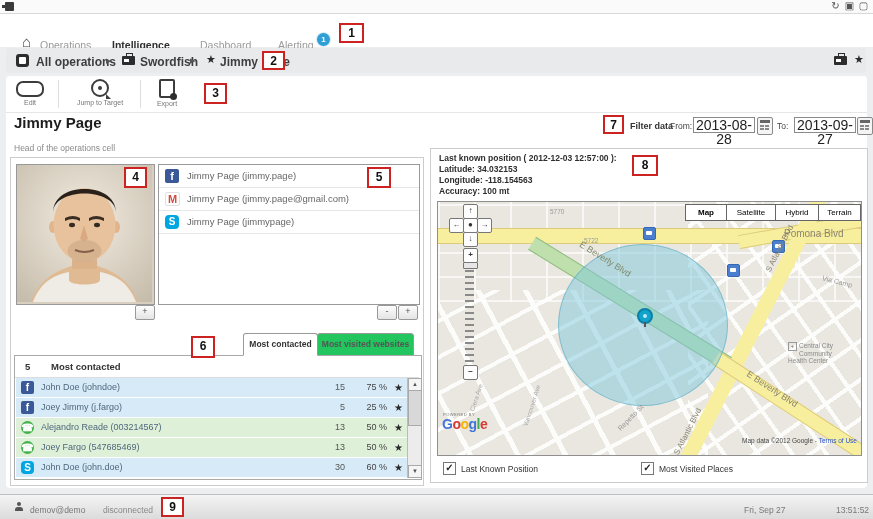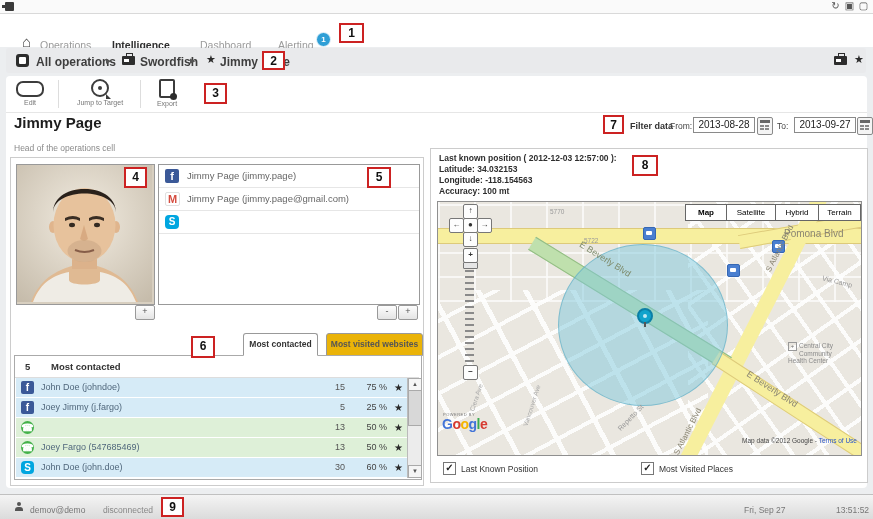--- a/index.html
+++ b/index.html
@@ -46,21 +46,21 @@
   .export-icon{width:12px;height:15px;border:2px solid #3c3c3c;border-radius:2px;margin:0 auto;position:relative;background:#fff}
   .export-icon:after{content:"";position:absolute;right:-4px;bottom:-4px;width:7px;height:7px;background:#2d2d2d;border-radius:50%}
 
   .page-title{position:absolute;left:14px;top:114px;font-size:15px;font-weight:bold;color:#1d1d1d}
   .page-subtitle{position:absolute;left:14px;top:143px;font-size:8.5px;color:#8a8a8a}
 
   
   .f-label{position:absolute;top:121px;font-size:9px;color:#333;font-weight:bold}
   .f-sub{position:absolute;top:121px;font-size:8.5px;color:#444}
   .date-input{position:absolute;top:117px;width:60px;height:14px;border:1px solid #8a8a8a;background:#fff;
-              font-size:10px;color:#222;text-align:center;line-height:14px}
+              font-size:14px;color:#222;text-align:center;line-height:14px}
   .cal-btn{position:absolute;top:117px;width:14px;height:16px;border:1px solid #8a8a8a;background:#f4f4f4;border-radius:2px}
   .cal-btn:before{content:"";position:absolute;left:2px;top:2px;right:2px;height:3px;background:#666}
   .cal-btn:after{content:"";position:absolute;left:2px;top:7px;width:4px;height:2px;background:#888;box-shadow:5px 0 #888,0 3px #888,5px 3px #888}
 
   
   .left-panel{position:absolute;left:10px;top:157px;width:412px;height:327px;background:#fff;border:1px solid #ccc}
   .photo-box{position:absolute;left:16px;top:164px;width:137px;height:139px;border:1px solid #999;background:#d8cfc0;overflow:hidden}
   .small-btn{position:absolute;width:18px;height:13px;background:linear-gradient(#fdfdfd,#e4e4e4);
              border:1px solid #999;border-radius:2px;font-size:9px;color:#555;text-align:center;line-height:11px;cursor:default}
   .accounts-box{position:absolute;left:158px;top:164px;width:260px;height:139px;border:1px solid #999;background:#fff}
@@ -71,21 +71,21 @@
   .svc{width:14px;height:14px;border-radius:2px;font-weight:bold;text-align:center;color:#fff}
   .svc.fb{background:#3b5998;font-size:11px;line-height:15px}
   .svc.gmail{background:#fff;border:1px solid #e0e0e0;color:#d54c3f;font-size:11px;line-height:13px;width:13px;height:12px}
   .svc.skype{background:#00a6e0;border-radius:4px;font-size:10px;line-height:14px}
   .svc.phone{background:#43b149;border-radius:50%;font-size:9px;line-height:14px}
 
   
   .tab{position:absolute;top:333px;height:21px;border:1px solid #999;border-radius:3px 3px 0 0;
        font-size:8.5px;font-weight:bold;text-align:center;line-height:21px;cursor:default}
   .tab.active{left:243px;width:73px;background:#fff;border-bottom:1px solid #fff;color:#333;z-index:2}
-  .tab.inactive{left:326px;width:95px;background:#eab308;color:#555}
+  .tab.inactive{left:317px;width:95px;background:#22c55e;color:#555}
   .table-box{position:absolute;left:14px;top:355px;width:406px;height:123px;border:1px solid #aaa;background:#fff}
   .th-count{position:absolute;left:10px;top:5px;font-size:9.5px;font-weight:bold;color:#333}
   .th-title{position:absolute;left:36px;top:5px;font-size:9.5px;font-weight:bold;color:#333}
   .t-head-line{position:absolute;left:0;top:21px;width:404px;height:1px;background:#ddd}
   .c-row{position:absolute;left:1px;width:391px;height:19px}
   .c-row.blue{background:#d6ebf7}
   .c-row.green{background:#def0d8}
   .c-row .svc{position:absolute;left:5px;top:3px;width:13px;height:13px;line-height:13px;font-size:10px}
   .c-name{position:absolute;left:25px;top:0;font-size:9px;color:#50677c;line-height:19px}
   .c-count{position:absolute;right:62px;width:34px;top:0;text-align:right;font-size:9px;color:#555;line-height:19px}
@@ -246,20 +246,21 @@
   <div class="account-row">
     <span class="svc fb">f</span>
     <span class="acc-label">Jimmy Page (jimmy.page)</span>
   </div>
   <div class="account-row">
     <span class="svc gmail">M</span>
     <span class="acc-label">Jimmy Page (jimmy.page@gmail.com)</span>
   </div>
   <div class="account-row">
     <span class="svc skype">S</span>
+    <span class="acc-label">Jimmy Page (jimmypage)</span>
   </div>
 </div>
 <div class="small-btn" style="left:377px;top:305px">-</div>
 <div class="small-btn" style="left:398px;top:305px">+</div>
 
 <div class="tab active">Most contacted</div>
 <div class="tab inactive">Most visited websites</div>
 
 <div class="table-box">
   <div class="th-count">5</div>
@@ -275,20 +276,21 @@
   </div>
   <div class="c-row blue" style="top:42px">
     <span class="svc fb">f</span>
     <span class="c-name">Joey Jimmy (j.fargo)</span>
     <span class="c-count">5</span>
     <span class="c-pct">25 %</span>
     <span class="c-star">★</span>
   </div>
   <div class="c-row green" style="top:62px">
     <span class="svc phone">☎</span>
+    <span class="c-name">Alejandro Reade (003214567)</span>
     <span class="c-count">13</span>
     <span class="c-pct">50 %</span>
     <span class="c-star">★</span>
   </div>
   <div class="c-row green" style="top:82px">
     <span class="svc phone">☎</span>
     <span class="c-name">Joey Fargo (547685469)</span>
     <span class="c-count">13</span>
     <span class="c-pct">50 %</span>
     <span class="c-star">★</span>

